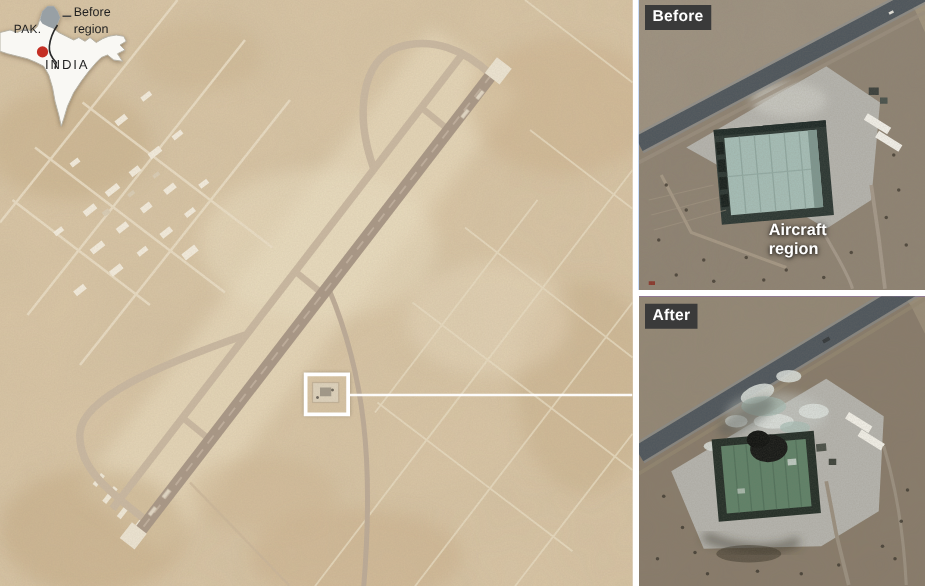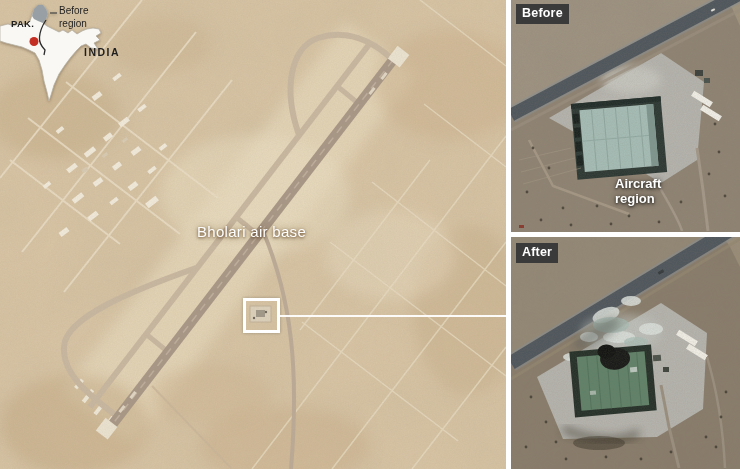--- a/index.html
+++ b/index.html
@@ -23,23 +23,23 @@
          text-shadow:0 1px 3px rgba(88,58,28,.95),0 0 8px rgba(88,58,28,.55);}
 
   .highlight-box{position:absolute;left:243px;top:298px;width:37px;height:35px;box-sizing:border-box;
          border:3px solid var(--annotation-white,#fff);box-shadow:0 0 3px rgba(0,0,0,.25);}
   .connector-line{position:absolute;left:279px;top:315px;width:227px;height:2px;
          background:var(--annotation-white,#fff);opacity:.95;}
 
   .inset{position:absolute;left:0;top:0;width:112px;height:110px;}
   .inset svg{filter:drop-shadow(0 1px 1.5px rgba(80,60,40,.45));}
   .inset-label{position:absolute;color:#1f1f1f;}
-  .lbl-pak{left:11px;top:18px;font-size:9.5px;font-weight:bold;letter-spacing:.3px;}
+  .lbl-pak{left:11px;top:18px;font-size:9.5px;font-weight:normal;letter-spacing:.3px;}
   .lbl-kashmir{left:59px;top:5px;font-size:10px;width:52px;line-height:1.25;}
-  .lbl-india{left:36px;top:46px;font-size:10.5px;font-weight:bold;letter-spacing:1.5px;margin-left:48px;}
+  .lbl-india{left:36px;top:46px;font-size:10.5px;font-weight:normal;letter-spacing:1.5px;}
 
   .f-desert{fill:var(--desert-sand,#d9c6a6);}
   .f-apron{fill:var(--apron-gray,#b6b5af);}
   .f-roofb{fill:var(--hangar-roof-before,#a6bfb8);}
   .f-roofa{fill:var(--hangar-roof-after,#5e8167);}
   .s-road{stroke:var(--road-gray,#4d555c);}
   .f-mapwhite{fill:var(--map-white,#f9f8f4);}
   .f-kash{fill:var(--kashmir-gray,#98a0a5);}
   .f-red{fill:var(--marker-red,#c42f24);}
 </style>
@@ -174,21 +174,20 @@
         <path class="f-kash" d="M 32,16 L 34,9 L 38,5 L 43,5 L 46,9 L 48,14 L 46,19 L 43,23 L 38,21 L 34,19 Z"></path>
         <path d="M 46,20 C 42,26 40,31 39.5,37 C 39,42 41,46 45,50 L 44,55" stroke="#2b2b2b" stroke-width="1.3" fill="none"></path>
         <line x1="50" y1="13" x2="57" y2="13" stroke="#444" stroke-width="1.2"></line>
         <circle class="f-red" cx="34" cy="41.5" r="4.5"></circle>
       </svg>
       <div class="inset-label lbl-pak">PAK.</div>
       <div class="inset-label lbl-kashmir">Before region</div>
       <div class="inset-label lbl-india">INDIA</div>
     </div>
 
-    <div class="base-label">Bholari air base</div>
     <div class="highlight-box"></div>
     <div class="connector-line"></div>
   </div>
 
   <div class="panel panel-before">
     <svg class="scene" width="229" height="232" viewBox="0 0 229 232">
       <defs>
         <filter id="bBlur" x="-40%" y="-40%" width="180%" height="180%">
             <feGaussianBlur stdDeviation="4"></feGaussianBlur>
           </filter>

